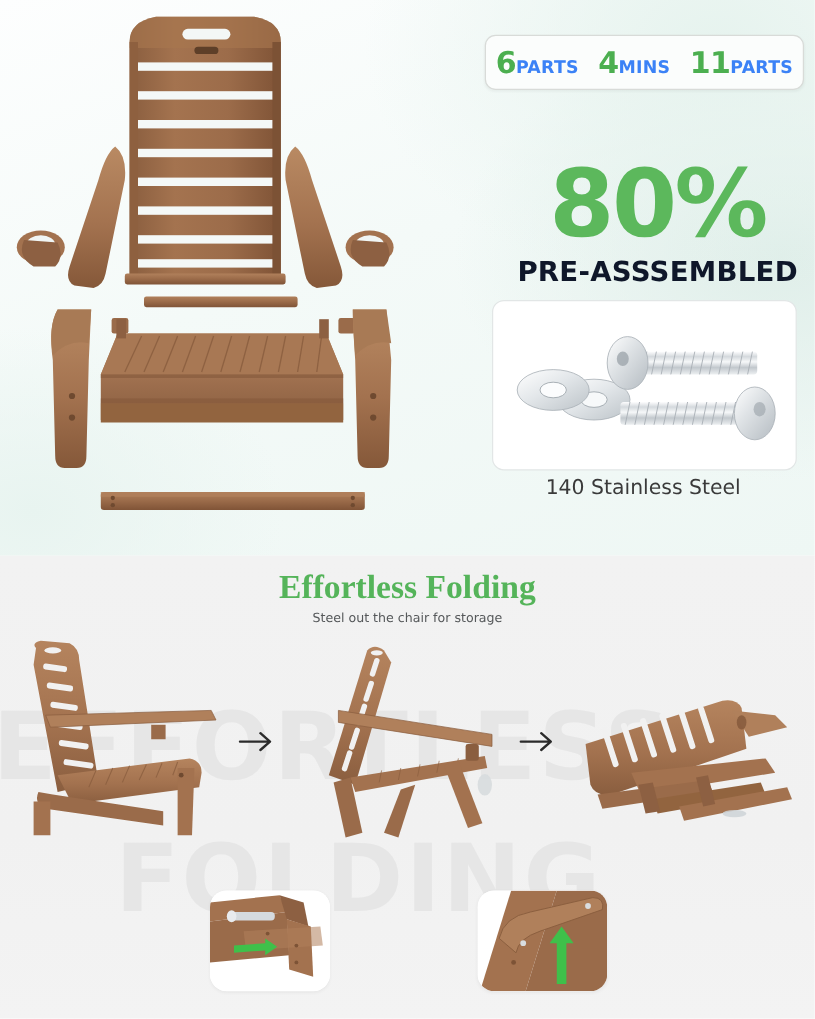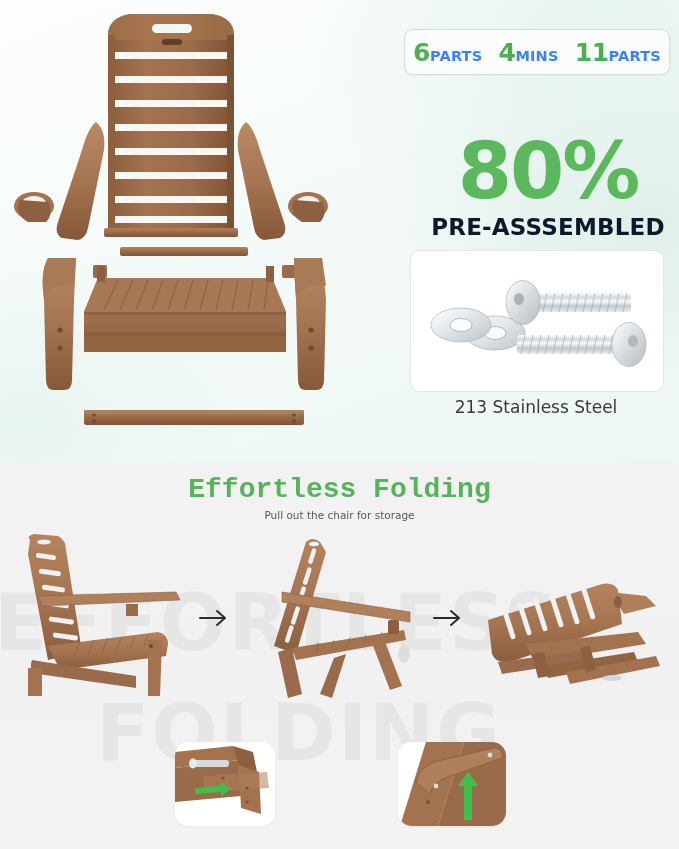--- a/index.html
+++ b/index.html
@@ -61,21 +61,21 @@
     overflow:hidden;
   }
   .hw-caption{
     position:absolute;left:404px;top:397px;width:264px;text-align:center;
     font-size:17px;color:#3a3a3a;font-family:"DejaVu Sans", sans-serif;
   }
 
   
   .fold-title{
     position:absolute;left:0;top:474px;width:679px;text-align:center;
-    font-family:Liberation Mono, monospace;
+    font-family:Liberation Serif, serif;
     font-size:28px;font-weight:bold;color:#55b45a;letter-spacing:0px;
   }
   .fold-sub{
     position:absolute;left:0;top:509px;width:679px;text-align:center;
     font-size:10.5px;color:#55585a;font-family:"DejaVu Sans", sans-serif;
   }
 
   
   .wm{
     position:absolute;font-family:"DejaVu Sans", sans-serif;font-weight:bold;
@@ -320,29 +320,29 @@
             <line x1="186" y1="84" x2="182" y2="103"></line>
           <line x1="194" y1="84" x2="190" y2="103"></line>
             <line x1="202" y1="84" x2="198" y2="103"></line>
           <line x1="210" y1="84" x2="206" y2="103"></line>
         </g>
         <ellipse cx="218" cy="93.5" rx="17" ry="22" fill="url(#steel-head)" stroke="#aab1b7" stroke-width="0.7"></ellipse>
         <ellipse cx="222" cy="90" rx="5" ry="6" fill="#9aa2a8" opacity="0.6"></ellipse>
       </g>
     </svg>
   </div>
-  <div class="hw-caption">213 Stainless Steel</div>
+  <div class="hw-caption">140 Stainless Steel</div>
 
   <div class="bottom-panel"></div>
 
   <div class="wm wm-1">EFFORTLESS</div>
   <div class="wm wm-2">FOLDING</div>
 
   <div class="fold-title">Effortless Folding</div>
-  <div class="fold-sub">Pull out the chair for storage</div>
+  <div class="fold-sub">Steel out the chair for storage</div>
 
   <svg class="stage" style="left:8px;top:528px;" width="190" height="170" viewBox="0 0 190 170">
     <defs>
       <linearGradient id="w1" x1="0" y1="0" x2="0" y2="1">
         <stop offset="0%" stop-color="#b5845e"></stop>
         <stop offset="55%" stop-color="#a3724f"></stop>
         <stop offset="100%" stop-color="#8a5e3f"></stop>
       </linearGradient>
     </defs>
 

